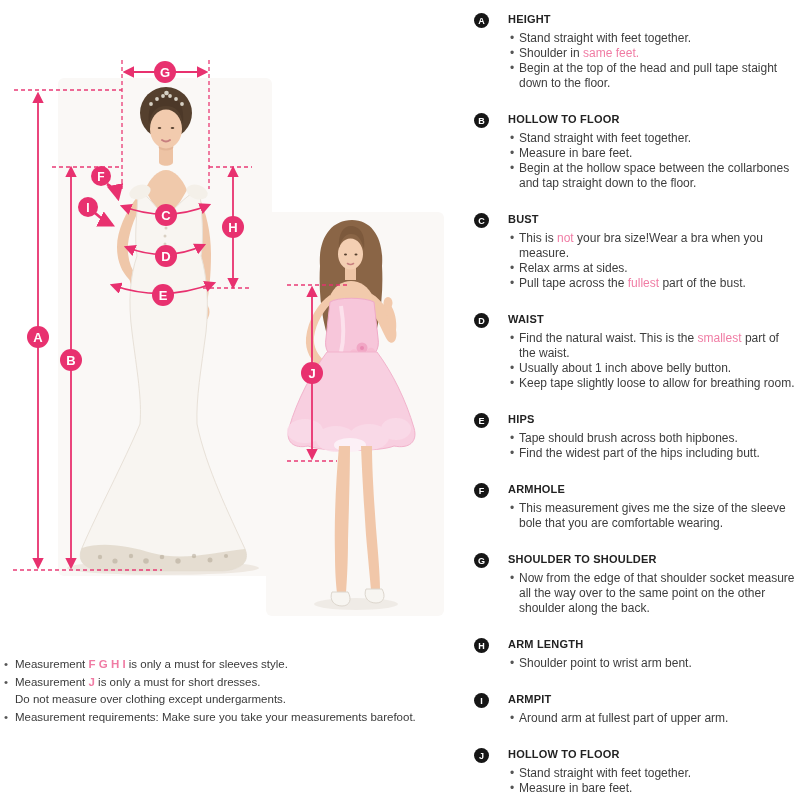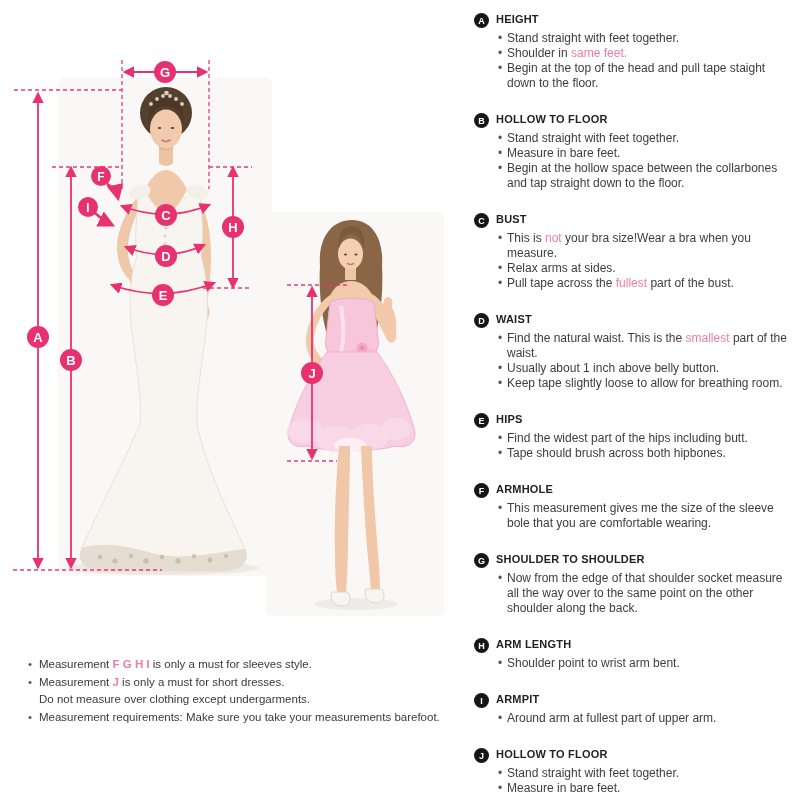--- a/index.html
+++ b/index.html
@@ -11,29 +11,29 @@
   .diagram-wrap { position:absolute; left:0; top:0; width:470px; height:645px; }
 
   
   .right-col { position:absolute; left:474px; top:12px; width:322px; color:var(--ink); }
   .section { display:flex; align-items:flex-start; margin-bottom:21px; }
   .badge-dark {
     flex:0 0 auto; width:15px; height:15px; border-radius:50%;
     background:#161616; color:#fff; font-size:9px; font-weight:bold;
     display:flex; align-items:center; justify-content:center; margin-top:1px;
   }
-  .sec-content { margin-left:7px; }
+  .sec-content { margin-left:19px; }
   .sec-title { font-size:11px; font-weight:bold; color:#222; letter-spacing:.2px; line-height:15px; margin-bottom:4px; }
   ul.bullets { list-style:none; padding-left:2px; }
   ul.bullets li { position:relative; padding-left:9px; font-size:12px; line-height:15px; color:var(--ink); }
   ul.bullets li::before { content:"•"; position:absolute; left:0; top:0; color:#555; }
   .pink { color:var(--softpink); }
 
   
-  .notes { position:absolute; left:28px; top:656px; width:452px; color:#3a3a3a; }
+  .notes { position:absolute; left:4px; top:656px; width:452px; color:#3a3a3a; }
   .note-line { position:relative; padding-left:11px; font-size:11.5px; line-height:17.5px; }
   .note-line.has-bullet::before { content:"•"; position:absolute; left:0; top:0; color:#555; }
   .note-line .pink { font-weight:bold; }
 
   svg text.badge-letter { font-family:"Liberation Sans", sans-serif; font-weight:bold; fill:#fff; }
 </style>
 </head>
 <body>
 
 <div class="page">
@@ -289,22 +289,22 @@
             <li><span>Keep tape slightly loose to allow for breathing room.</span></li>
           </ul>
     </div>
   </div>
 
   <div class="section">
     <span class="badge-dark">E</span>
     <div class="sec-content">
       <div class="sec-title">HIPS</div>
       <ul class="bullets">
+            <li><span>Tape should brush across both hipbones.</span></li>
             <li><span>Find the widest part of the hips including butt.</span></li>
-            <li><span>Tape should brush across both hipbones.</span></li>
           </ul>
     </div>
   </div>
 
   <div class="section">
     <span class="badge-dark">F</span>
     <div class="sec-content">
       <div class="sec-title">ARMHOLE</div>
       <ul class="bullets">
             <li><span>This measurement gives me the size of the sleeve bole that you are comfortable wearing.</span></li>

